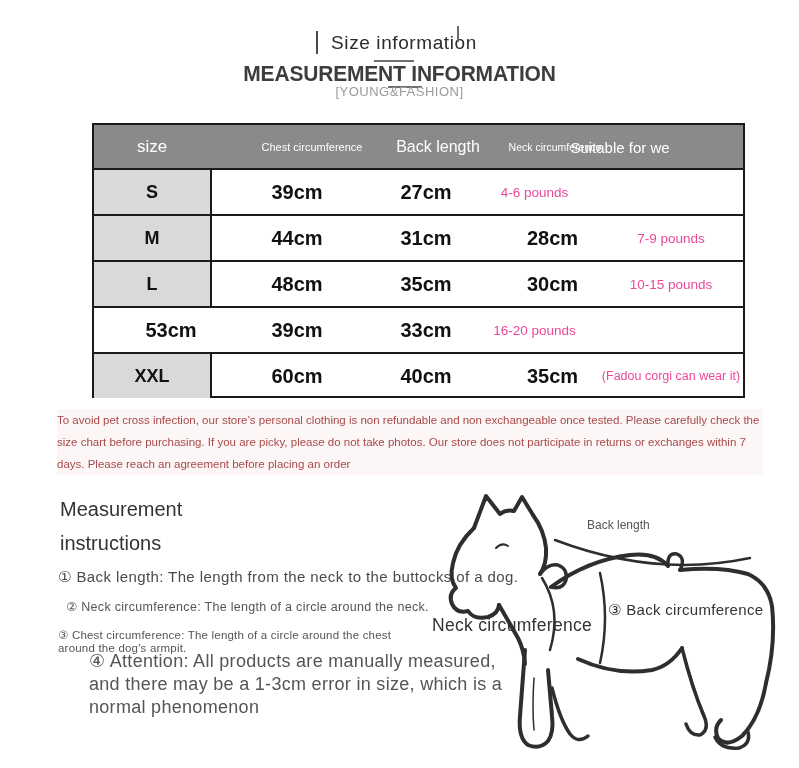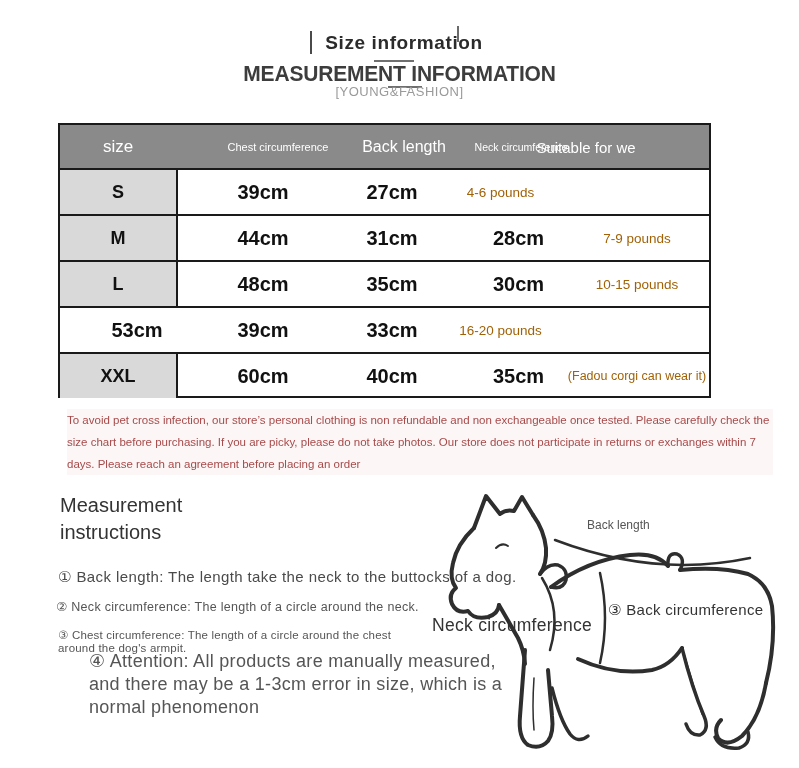--- a/index.html
+++ b/index.html
@@ -12,21 +12,21 @@
     height: 768px;
     background: #ffffff;
     overflow: hidden;
     margin: 0 auto;
   }
 
   
   .title-row {
     position: absolute;
     left: 0; right: 0; top: 31px;
-    display: flex; justify-content: center; align-items: center; font-weight: bold;
+    display: flex; justify-content: center; align-items: center;
   }
   .title-vbar {
     width: 2px; height: 23px; background: #4a4a4a;
     margin-right: 13px; margin-left: -6px;
   }
   .page-title {
     font-size: 19px; color: #2b2b2b; letter-spacing: 0.6px;
   }
   .caret-mark {
     position: absolute; left: 457px; top: 26px;
@@ -45,21 +45,21 @@
     letter-spacing: -0.2px; transform: scaleY(1.06);
   }
   .brand-subheading {
     position: absolute; left: 0; right: 0; top: 84px;
     text-align: center; font-size: 13px; color: #9a9a9a;
     letter-spacing: 0.5px;
   }
 
   
   .size-table {
-    position: absolute; left: 58px; top: 123px;
+    position: absolute; left: 92px; top: 123px;
     width: 653px; height: 275px;
     border: 2px solid #1a1a1a;
     background: #ffffff;
   }
   .table-header {
     position: relative;
     height: 43px; background: #8a8a8a;
     overflow: hidden;
   }
   .table-header .th {
@@ -84,46 +84,45 @@
   }
   .cell { text-align: center; }
   .cell-size {
     background: #d9d9d9;
     border-right: 2px solid #1a1a1a;
     height: 100%;
     display: flex; align-items: center; justify-content: center;
     font-size: 18px; font-weight: 600; color: #111;
   }
   .cell-cm { font-size: 20px; font-weight: bold; color: #111; padding-left: 36px; }
-  .cell-weight { font-size: 13.5px; color: #a16207; white-space: nowrap; }
+  .cell-weight { font-size: 13.5px; color: #ec4899; white-space: nowrap; }
   .table-row.row-xxl .cell-weight { font-size: 12.5px; overflow: visible; }
 
   
   .notice-text {
     position: absolute; left: 57px; top: 409px;
     width: 706px;
     font-size: 11.5px; line-height: 22px;
     color: #a84a4a;
     background: rgba(250, 238, 238, 0.55);
-    margin-left: 10px;
   }
 
   
   .instructions-heading {
     position: absolute; left: 60px; top: 492px;
     width: 200px;
-    font-size: 20px; line-height: 27px; color: #333;
+    font-size: 20px; line-height: 34px; color: #333;
   }
   .instruction { position: absolute; color: #555; white-space: nowrap; }
   .instruction-1 {
     left: 58px; top: 568px;
     font-size: 15px; letter-spacing: 0.4px; color: #4a4a4a;
   }
   .instruction-2 {
-    left: 56px; top: 599px;
+    left: 66px; top: 599px;
     font-size: 12.5px; letter-spacing: 0.3px;
   }
   .instruction-3 {
     left: 58px; top: 629px;
     width: 360px; white-space: normal;
     font-size: 11.5px; line-height: 13px; letter-spacing: 0.2px;
   }
   .instruction-4 {
     left: 58px; top: 650px;
     width: 440px; white-space: normal;
@@ -212,21 +211,21 @@
       <div class="cell cell-cm">60cm</div>
       <div class="cell cell-cm">40cm</div>
       <div class="cell cell-cm">35cm</div>
       <div class="cell cell-weight">(Fadou corgi can wear it)</div>
     </div>
   </div>
 
   <div class="notice-text">To avoid pet cross infection, our store’s personal clothing is non refundable and non exchangeable once tested. Please carefully check the size chart before purchasing. If you are picky, please do not take photos. Our store does not participate in returns or exchanges within 7 days. Please reach an agreement before placing an order</div>
 
   <div class="instructions-heading">Measurement instructions</div>
-  <div class="instruction instruction-1">① Back length: The length take the neck to the buttocks of a dog.</div>
+  <div class="instruction instruction-1">① Back length: The length from the neck to the buttocks of a dog.</div>
   <div class="instruction instruction-2">② Neck circumference: The length of a circle around the neck.</div>
   <div class="instruction instruction-3">③ Chest circumference: The length of a circle around the chest around the dog's armpit.</div>
   <div class="instruction instruction-4">④ Attention: All products are manually measured, and there may be a 1-3cm error in size, which is a normal phenomenon</div>
 
   <div class="diagram-label label-back-length">Back length</div>
   <div class="diagram-label label-chest">③ Back circumference</div>
   <div class="diagram-label label-neck">Neck circumference</div>
 
   <svg class="dog-svg" viewBox="0 0 370 290" fill="none" stroke="#2e2e2e" stroke-linecap="round" stroke-linejoin="round">
 

